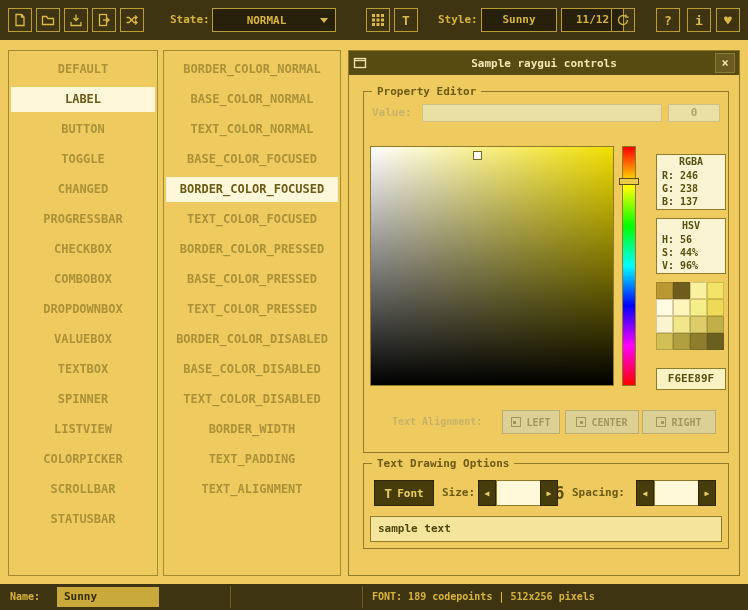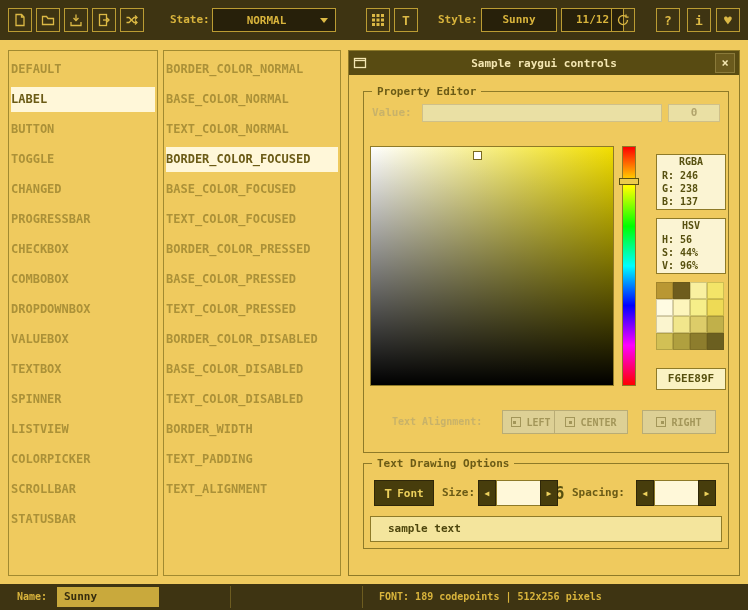--- a/index.html
+++ b/index.html
@@ -36,21 +36,21 @@
   .dropdown{position:absolute;left:212px;top:8px;width:124px;height:24px;background:#27200a;
             border:1px solid var(--btn-border);box-sizing:border-box;display:flex;align-items:center;
             color:var(--bar-text);font-size:11px;cursor:pointer;}
   .dd-value{flex:1;text-align:center;}
   .tri{width:0;height:0;border-left:4px solid transparent;border-right:4px solid transparent;
        border-top:5px solid var(--glyph);margin-right:7px;}
 
   
   .panel{position:absolute;top:50px;height:526px;border:1px solid var(--panel-border);
          box-sizing:border-box;padding-top:6px;background:var(--bg);}
-  .item{height:25px;line-height:25px;margin:0 2px 5px 2px;text-align:left;font-size:12px;
+  .item{height:25px;line-height:25px;margin:0 2px 5px 2px;text-align:center;font-size:12px;
         color:var(--item);cursor:pointer;}
   .item.selected{background:var(--sel-bg);color:var(--sel-text);}
 
   
   .window{position:absolute;left:348px;top:50px;width:392px;height:526px;
           border:1px solid var(--group-border);box-sizing:border-box;background:var(--bg);}
   .titlebar{height:24px;background:var(--title-bg);display:flex;align-items:center;
             padding:0 4px;box-sizing:border-box;}
   .title-text{flex:1;margin-left:6px;font-size:11px;color:var(--title-text);text-align:center;}
   .close{width:18px;height:18px;border:1px solid #8a7a3a;background:#6a5a1d;color:var(--title-text);
@@ -112,25 +112,25 @@
   .font-t{font-size:13px;}
   .td-label{position:absolute;top:16px;line-height:26px;font-size:11px;color:#6b5b16;}
   .spin-btn{position:absolute;top:16px;width:18px;height:26px;background:var(--dark-btn);
             border:1px solid #2f2708;box-sizing:border-box;color:var(--dark-btn-text);
             display:flex;align-items:center;justify-content:center;font-size:8px;cursor:pointer;}
   .spin-val{position:absolute;top:16px;width:44px;height:26px;background:var(--box-bg);
             border:1px solid var(--group-border);box-sizing:border-box;color:var(--box-text);
             font-size:17px;line-height:24px;padding-left:47px;}
   .sample-box{position:absolute;left:6px;top:52px;width:352px;height:26px;background:#f4e59d;
               border:1px solid var(--group-border);box-sizing:border-box;color:#4f470e;font-size:11px;
-              line-height:24px;padding-left:17px;}
+              line-height:24px;padding-left:7px;}
 
   
   .statusbar{position:absolute;left:0;top:584px;width:748px;height:26px;background:var(--bar);}
-  .sb-label{position:absolute;top:0;line-height:26px;font-size:10px;color:var(--bar-text);margin-left:7px;}
+  .sb-label{position:absolute;top:0;line-height:26px;font-size:10px;color:var(--bar-text);}
   .sb-field{position:absolute;left:57px;top:3px;width:102px;height:20px;background:#c9a93c;
             color:#352c0e;font-size:11px;line-height:20px;padding-left:7px;box-sizing:border-box;}
   .sb-sep{position:absolute;top:2px;width:1px;height:22px;background:#6d5c20;}
 
   svg{display:block;}
 </style>
 </head>
 <body>
 
 <div id="app">
@@ -230,22 +230,22 @@
     <div class="item">LISTVIEW</div>
     <div class="item">COLORPICKER</div>
     <div class="item">SCROLLBAR</div>
     <div class="item">STATUSBAR</div>
   </div>
 
   <div class="panel" style="left:163px;width:178px">
     <div class="item">BORDER_COLOR_NORMAL</div>
     <div class="item">BASE_COLOR_NORMAL</div>
     <div class="item">TEXT_COLOR_NORMAL</div>
+    <div class="item">BASE_COLOR_FOCUSED</div>
     <div class="item selected">BORDER_COLOR_FOCUSED</div>
-    <div class="item">BASE_COLOR_FOCUSED</div>
     <div class="item">TEXT_COLOR_FOCUSED</div>
     <div class="item">BORDER_COLOR_PRESSED</div>
     <div class="item">BASE_COLOR_PRESSED</div>
     <div class="item">TEXT_COLOR_PRESSED</div>
     <div class="item">BORDER_COLOR_DISABLED</div>
     <div class="item">BASE_COLOR_DISABLED</div>
     <div class="item">TEXT_COLOR_DISABLED</div>
     <div class="item">BORDER_WIDTH</div>
     <div class="item">TEXT_PADDING</div>
     <div class="item">TEXT_ALIGNMENT</div>
@@ -309,21 +309,21 @@
         <div class="swatch" style="background-color: rgb(107, 95, 32);"></div>
       </div>
 
       <div class="hexbox">F6EE89F</div>
 
       <span class="align-label dis">Text Alignment:</span>
       <div class="align-btn" style="left:138px;width:58px">
         <span class="align-icon ai-left"></span>
         <span>LEFT</span>
       </div>
-      <div class="align-btn" style="left:190px;width:74px">
+      <div class="align-btn" style="left:201px;width:74px">
         <span class="align-icon ai-center"></span>
         <span>CENTER</span>
       </div>
       <div class="align-btn" style="left:278px;width:74px">
         <span class="align-icon ai-right"></span>
         <span>RIGHT</span>
       </div>
     </div>
 
     <div class="group td">

